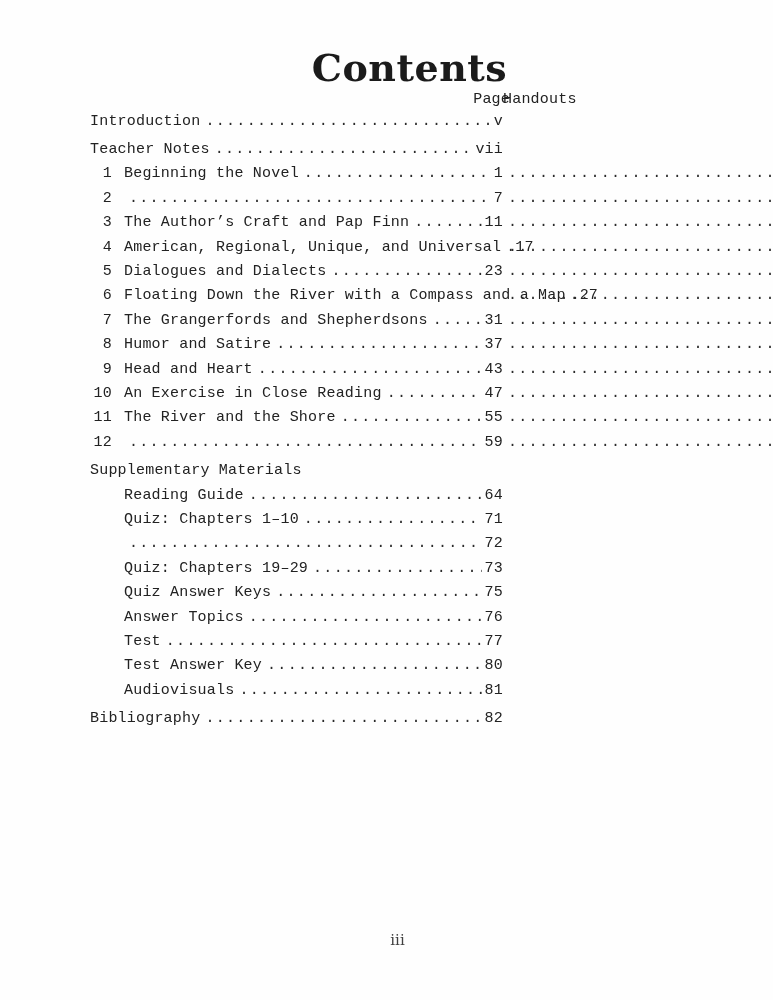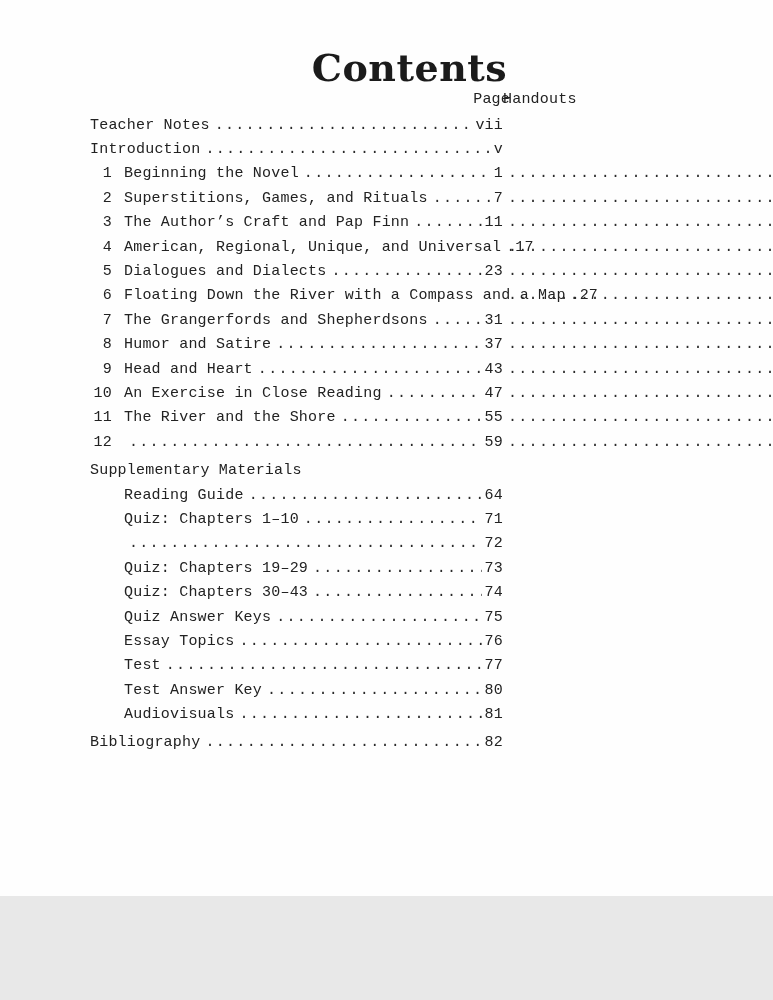--- a/index.html
+++ b/index.html
@@ -3,21 +3,21 @@
 <meta charset="utf-8">
 <style>
   html, body {
     margin: 0;
     padding: 0;
     background: #e8e8e8;
   }
   .sheet {
     position: relative;
     width: 773px;
-    height: 896px;
+    height: 1000px;
     margin: 0 auto;
     background: #fefefe;
     color: #222;
     font-family: "DejaVu Serif", "Liberation Serif", serif;
     overflow: hidden;
   }
   .doc-title {
     margin: 0;
     padding: 46px 0 0 46px; 
     text-align: center;
@@ -112,49 +112,48 @@
   <div class="toc">
     <div class="hdr-row">
       <div class="hdr-left">
         <span>Page</span>
       </div>
       <div class="hdr-right">
         <span>Handouts</span>
       </div>
     </div>
     <div id="toc-rows">
+        <div class="row">
+          <div class="left">
+            <span class="label">Introduction</span>
+            <span class="dots"></span>
+            <span class="page-num">v</span>
+          </div>
+        </div>
         <div class="row gap">
           <div class="left">
             <span class="label">Teacher Notes</span>
             <span class="dots"></span>
             <span class="page-num">vii</span>
-          </div>
-        </div>
-        <div class="row">
-          <div class="left">
-            <span class="label">Introduction</span>
-            <span class="dots"></span>
-            <span class="page-num">v</span>
           </div>
         </div>
         <div class="row">
           <div class="left">
             <span class="num">1</span>
             <span class="label">Beginning the Novel</span>
             <span class="dots"></span>
             <span class="page-num">1</span>
           </div>
           <div class="right">
             <span class="dots"></span>
           </div>
         </div>
         <div class="row">
           <div class="left">
             <span class="num">2</span>
-            <span class="label">Superstitions, Games, and Rituals</span>
             <span class="dots"></span>
             <span class="page-num">7</span>
           </div>
           <div class="right">
             <span class="dots"></span>
           </div>
         </div>
         <div class="row">
           <div class="left">
             <span class="num">3</span>
@@ -296,37 +295,29 @@
           <div class="left">
             <span class="indent"></span>
             <span class="label">Quiz: Chapters 19–29</span>
             <span class="dots"></span>
             <span class="page-num">73</span>
           </div>
         </div>
         <div class="row">
           <div class="left">
             <span class="indent"></span>
-            <span class="label">Quiz: Chapters 30–43</span>
-            <span class="dots"></span>
-            <span class="page-num">74</span>
-          </div>
-        </div>
-        <div class="row">
-          <div class="left">
-            <span class="indent"></span>
             <span class="label">Quiz Answer Keys</span>
             <span class="dots"></span>
             <span class="page-num">75</span>
           </div>
         </div>
         <div class="row">
           <div class="left">
             <span class="indent"></span>
-            <span class="label">Essay Topics</span>
+            <span class="label">Answer Topics</span>
             <span class="dots"></span>
             <span class="page-num">76</span>
           </div>
         </div>
         <div class="row">
           <div class="left">
             <span class="indent"></span>
             <span class="label">Test</span>
             <span class="dots"></span>
             <span class="page-num">77</span>

